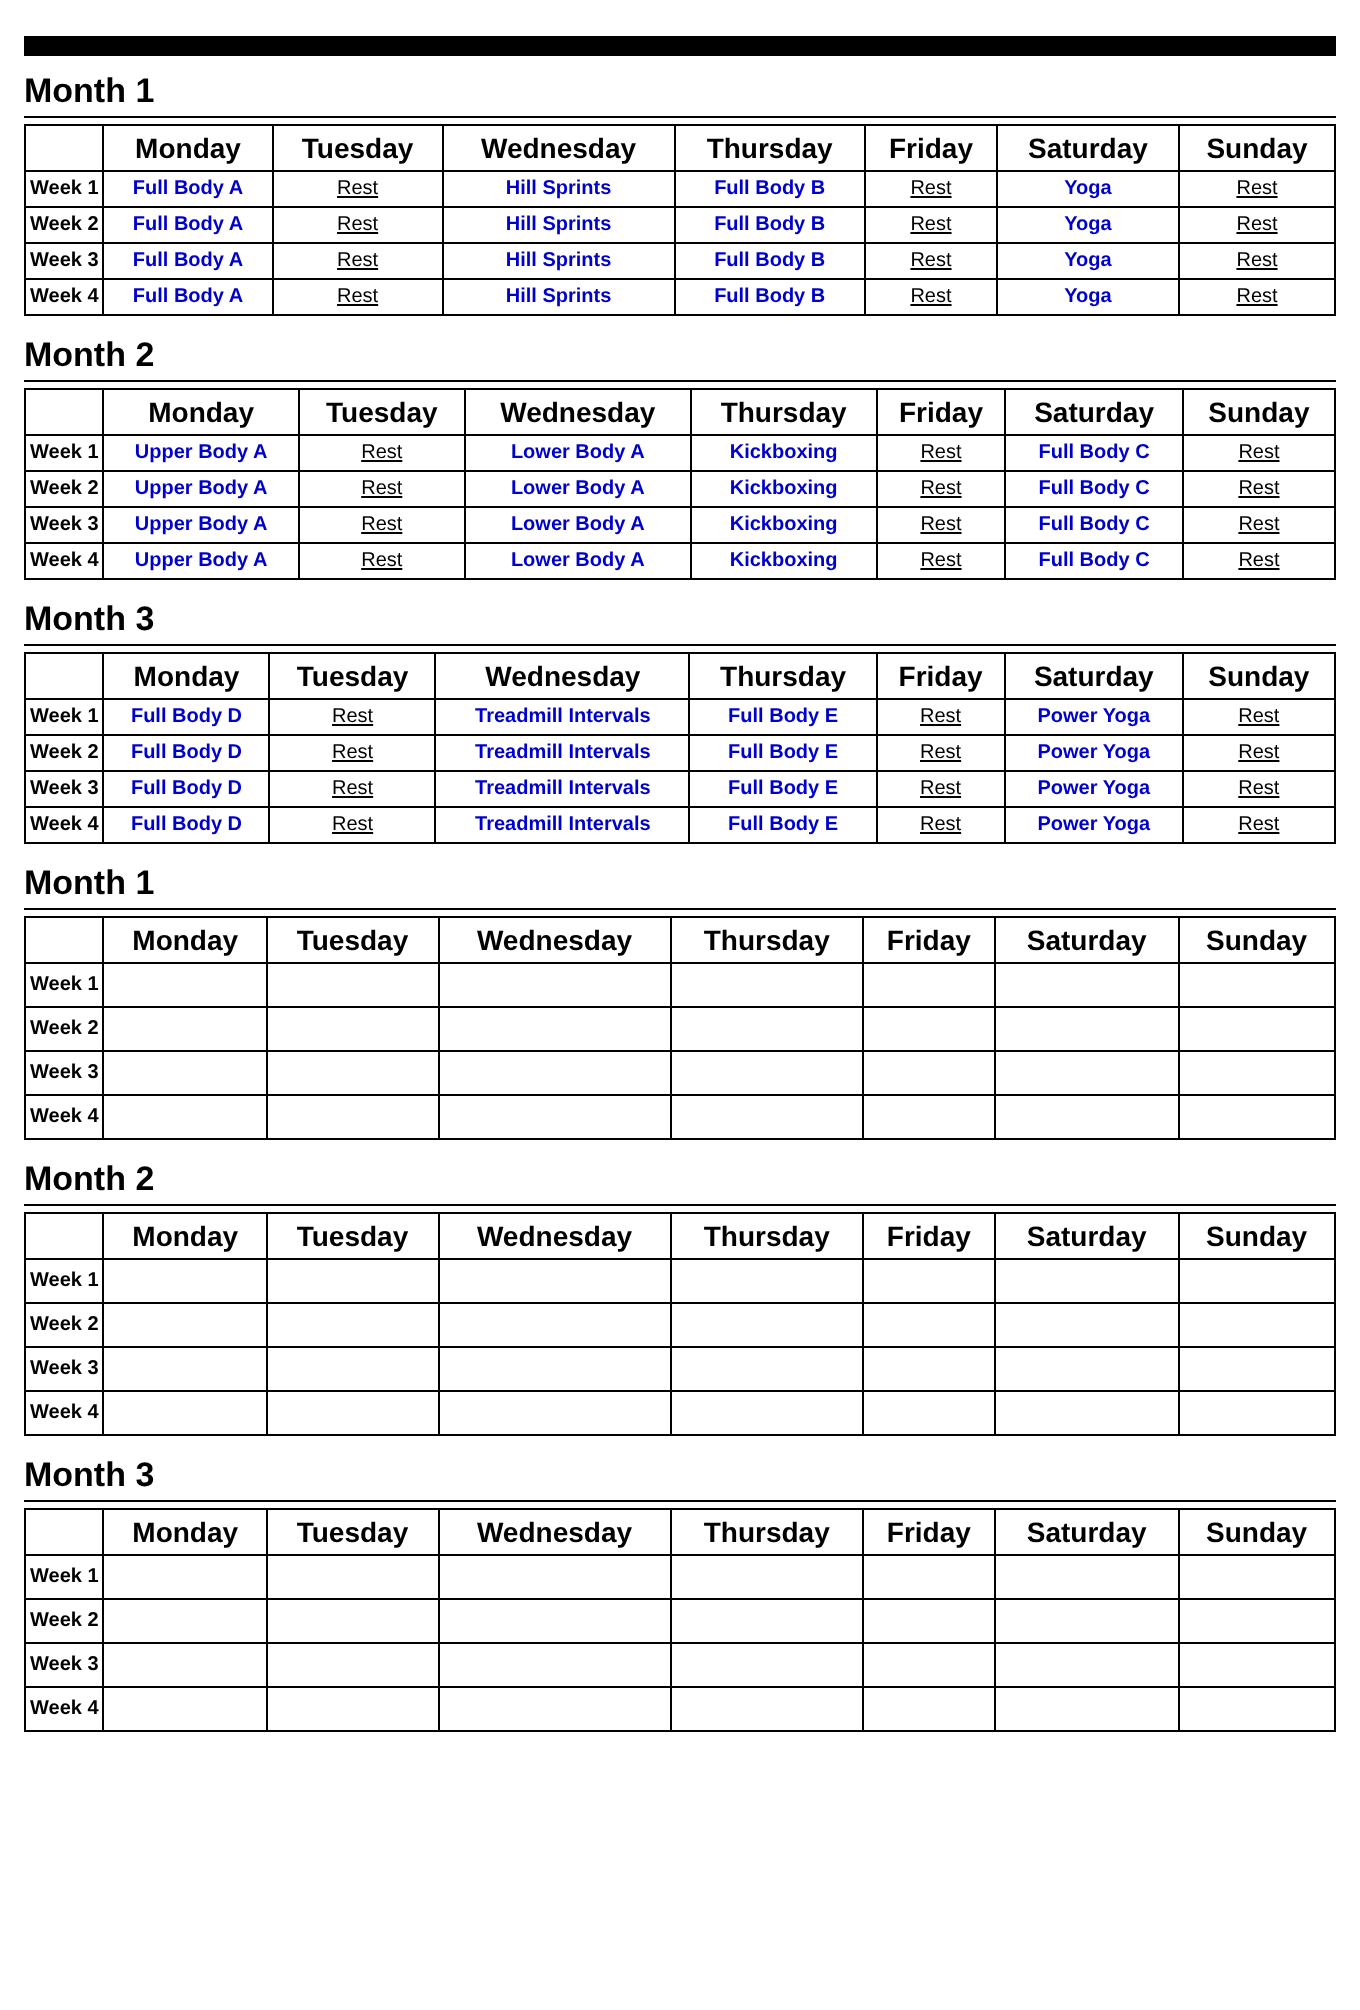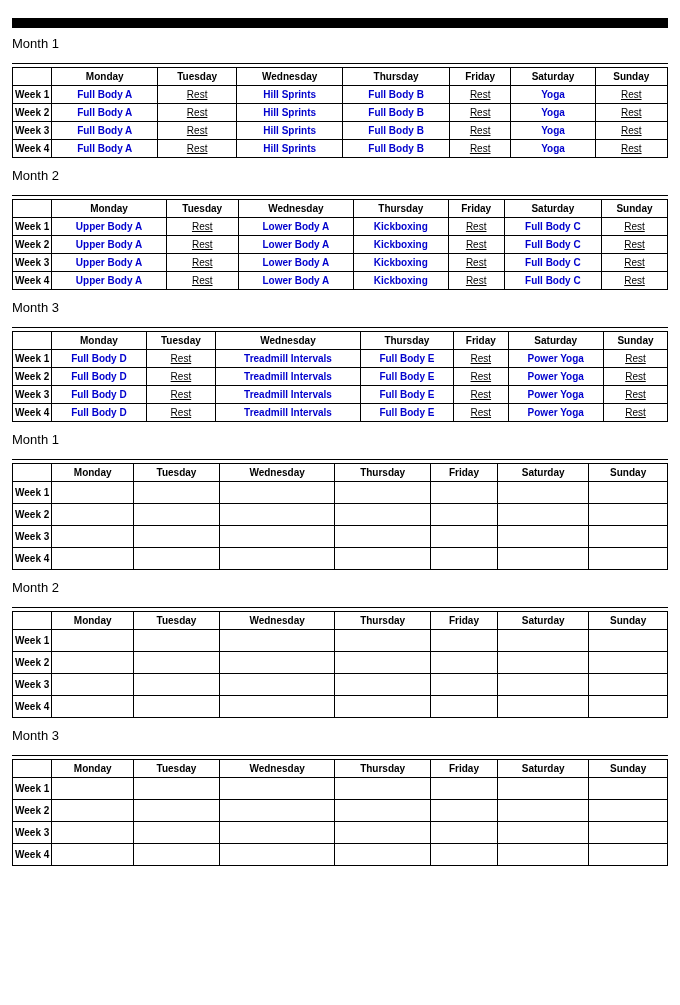--- a/index.html
+++ b/index.html
@@ -26,37 +26,37 @@
       text-align: center;
       font-weight: bold;
       font-size: 13px;
       padding: 5px 0;
       margin-bottom: 8px;
     }
     .month-section {
       margin-bottom: 10px;
     }
     .month-title {
-      font-size: 13px;
-      font-weight: normal;
+      font-size: 17px;
+      font-weight: bold;
       color: #000;
       margin-bottom: 3px;
       border-bottom: 1px solid #000;
-      padding-bottom: 12px;
+      padding-bottom: 2px;
     }
     .cal-table {
       width: 100%;
       border-collapse: collapse;
       margin-bottom: 2px;
     }
     .cal-table th {
       border: 1px solid #000;
       text-align: center;
       padding: 3px 2px;
-      font-size: 10px;
+      font-size: 14px;
       font-weight: bold;
       background: #fff;
     }
     .cal-table td {
       border: 1px solid #000;
       text-align: center;
       padding: 3px 2px;
       font-size: 10px;
       min-height: 22px;
       vertical-align: middle;

